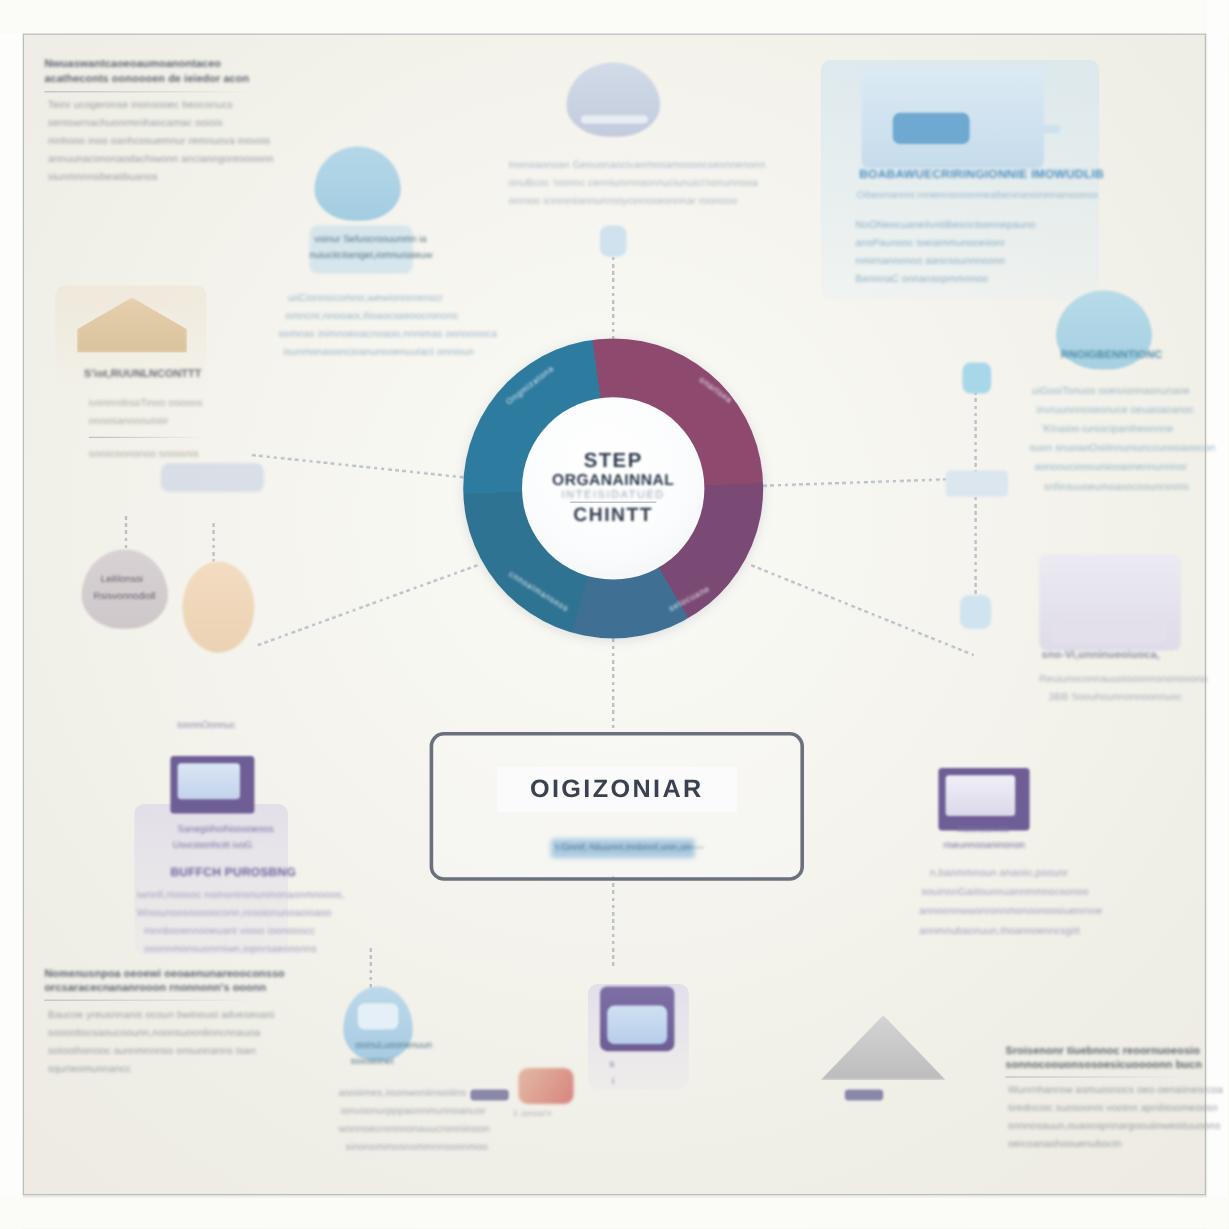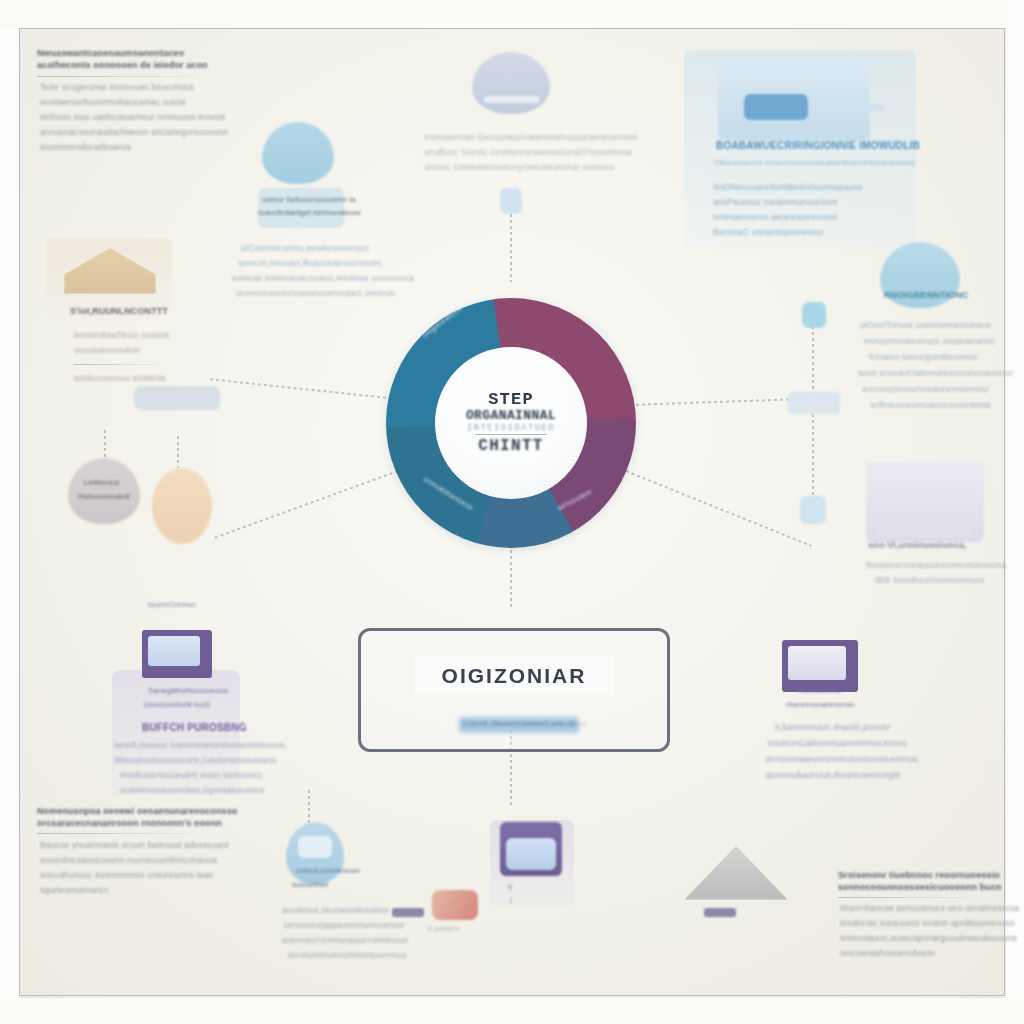--- a/index.html
+++ b/index.html
@@ -32,33 +32,32 @@
     filter:blur(1.15px);
   }
   .bd{
     font-size:8.5px;color:#9aa0a8;letter-spacing:.1px;
     filter:blur(1.25px);
   }
   .rule{position:absolute;height:1px;background:linear-gradient(90deg,#b9bcc4,rgba(185,188,196,0));}
 
   
   #hub{
-    position:absolute;left:386px;top:298px;width:250px;height:250px;
+    position:absolute;left:386px;top:282px;width:250px;height:250px;
     border-radius:50%;
     background:
       conic-gradient(from 0deg,
         #8e4a6e 0deg 88deg,
         #7b4a74 88deg 150deg,
         #3f6f93 150deg 196deg,
         #2f7392 196deg 268deg,
         #2e7ba0 268deg 352deg,
         #8e4a6e 352deg 360deg);
     box-shadow:0 2px 10px rgba(60,70,90,.14);
     filter:blur(.5px);
-    font-family:Liberation Mono, monospace;
   }
   #hub-inner{
     position:absolute;left:49px;top:49px;width:152px;height:152px;border-radius:50%;
     background:radial-gradient(circle at 46% 38%, #ffffff 0%, #fbfcfd 55%, #edf2f5 100%);
     display:flex;flex-direction:column;align-items:center;justify-content:center;
     text-align:center;
   }
   .hub-l1{font-size:17px;font-weight:bold;color:#2f3b4d;letter-spacing:1.2px;filter:blur(.75px);line-height:1.05;}
   .hub-l2{font-size:13px;font-weight:bold;color:#2f3b4d;letter-spacing:.4px;filter:blur(.85px);line-height:1.05;}
   .hub-l3{font-size:9px;color:#9aa6b4;letter-spacing:1.4px;filter:blur(1.3px);margin-top:1px;}
@@ -297,21 +296,21 @@
     <div class="txt bd" style="left:484px;top:934px;color:#a6a0bd;"></div>
     <div class="txt bd" style="left:486px;top:950px;color:#a6a0bd;"></div>
     <div class="txt bd" style="left:484px;top:966px;color:#a6a0bd;"></div>
   </div>
 
   <div>
     <div class="cone" style="left:684px;top:846px;width:104px;height:54px;background:linear-gradient(180deg,#d4d4d4,#bcbcbc);clip-path:polygon(50% 0,100% 100%,0 100%);"></div>
     <div class="txt" style="left:722px;top:890px;font-size:7px;color:#b6b3ae;filter:blur(1.3px);"></div>
   </div>
 
-  <div style="position:absolute;left:358px;top:628px;width:306px;height:118px;
+  <div style="position:absolute;left:358px;top:610px;width:306px;height:118px;
               border:3px solid #6b717c;border-radius:12px;background:rgba(250,250,248,.35);">
     <div style="position:absolute;left:53px;top:26px;width:200px;height:38px;
                 background:#fbfbfb;display:flex;align-items:center;justify-content:center;">
       <span style="font-size:21px;font-weight:bold;color:#3a4250;letter-spacing:2px;filter:blur(.5px);">OIGIZONIAR</span>
     </div>
     <div style="position:absolute;left:98px;top:86px;width:120px;height:16px;
                 background:#9cc3e0;border-radius:3px;filter:blur(2px);opacity:.85;"></div>
     <span style="position:absolute;left:102px;top:88px;font-size:7.5px;color:#5b6d82;filter:blur(1.4px);white-space:nowrap;">t-Ginnif,-Niiuonnt,tnnbinnf,unin,oin----</span>
   </div>
 

